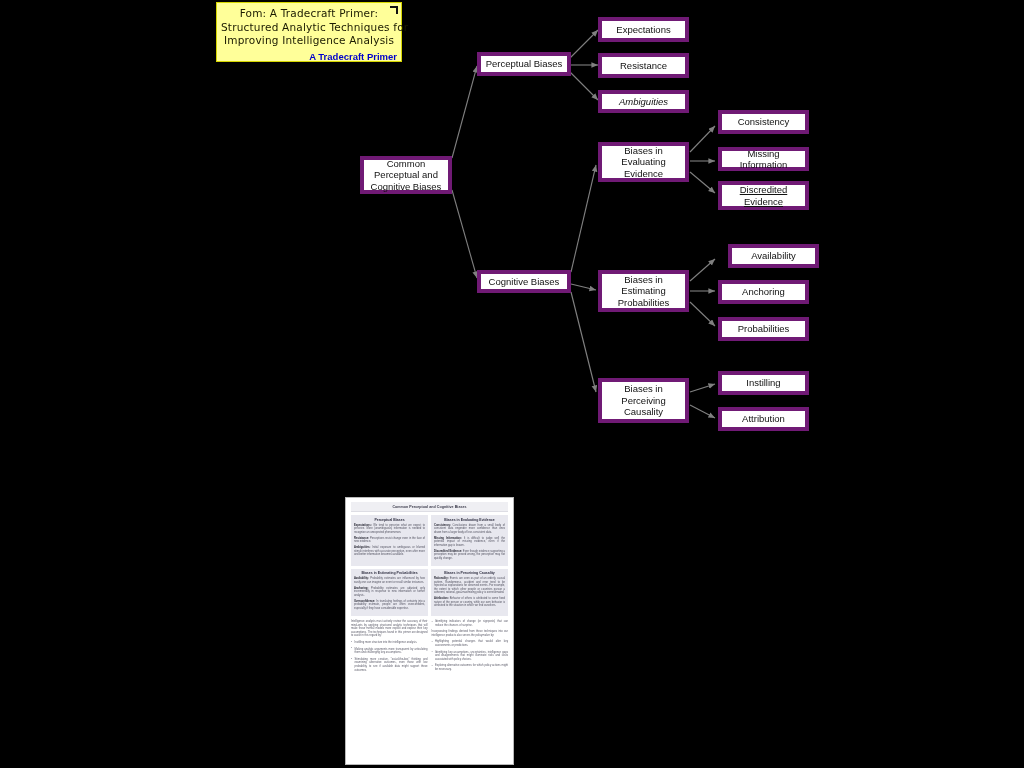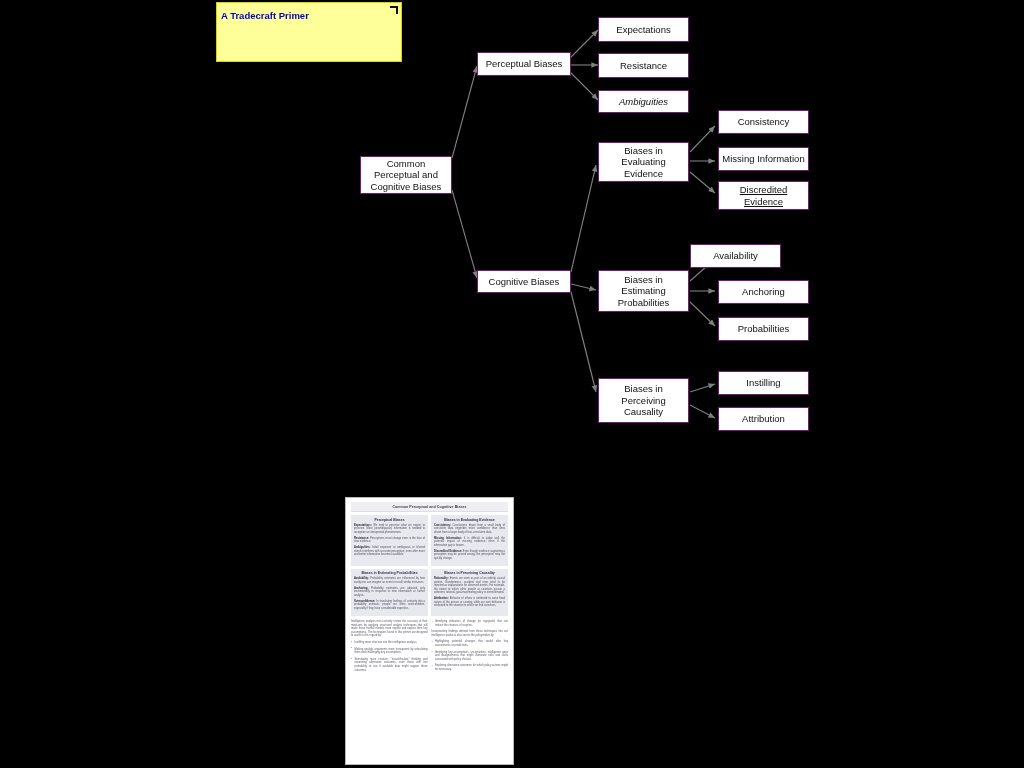--- a/index.html
+++ b/index.html
@@ -51,41 +51,41 @@
     font-family: "DejaVu Sans", sans-serif;
     font-size: 10.5px;
     line-height: 13.5px;
     color: #1a1a00;
     letter-spacing: .2px;
   }
   .sticky-line { display: block; white-space: nowrap; }
   .sticky-link {
     display: block;
     margin-top: 3px;
-    text-align: left;
+    text-align: right;
     font-family: "Liberation Sans", sans-serif;
     font-size: 9.5px;
     font-weight: bold;
     color: #0000cc;
     text-decoration: none;
     white-space: nowrap;
   }
   .sticky-fold {
     position: absolute;
     right: 3px;
     top: 3px;
     width: 8px;
     height: 8px;
   }
 
   
   .node {
     position: absolute;
     background: #ffffff;
-    border: 1px solid #701a75;
+    border: 4px solid #701a75;
     box-sizing: border-box;
     display: flex;
     align-items: center;
     justify-content: center;
     text-align: center;
     font-family: "Liberation Sans", sans-serif;
     font-size: 9.5px;
     line-height: 11.5px;
     color: #111111;
     padding: 1px 3px;
@@ -207,20 +207,25 @@
 
       <path d="M690,392 L715,384"></path>
       <path d="M690,405 L715,418"></path>
     </g>
   </svg>
 
   <div class="sticky">
     <svg class="sticky-fold" viewBox="0 0 8 8">
       <path d="M0,0 L8,0 L8,8 L6,8 L6,2 L0,2 Z" fill="#111111"></path>
     </svg>
+    <div class="sticky-body">
+      <span class="sticky-line">Fom: A Tradecraft Primer:</span>
+      <span class="sticky-line">Structured Analytic Techniques for</span>
+      <span class="sticky-line">Improving Intelligence Analysis</span>
+    </div>
     <a class="sticky-link" href="#">A Tradecraft Primer</a>
   </div>
 
   <div class="node" style="left:360px; top:156px; width:92px; height:38px;">Common
 Perceptual and
 Cognitive Biases</div>
 
   <div class="node" style="left:477px; top:52px; width:94px; height:24px;">Perceptual Biases</div>
 
   <div class="node" style="left:477px; top:270px; width:94px; height:23px;">Cognitive Biases</div>
@@ -237,21 +242,21 @@
 Probabilities</div>
   <div class="node" style="left:598px; top:378px; width:91px; height:45px;">Biases in
 Perceiving
 Causality</div>
 
   <div class="node" style="left:718px; top:110px; width:91px; height:24px;">Consistency</div>
   <div class="node" style="left:718px; top:147px; width:91px; height:24px;">Missing Information</div>
   <div class="node" style="left:718px; top:181px; width:91px; height:29px;text-decoration:underline;">Discredited
 Evidence</div>
 
-  <div class="node" style="left:690px; top:244px; width:91px; height:24px;">Availability</div>
+  <div class="node" style="left:728px; top:244px; width:91px; height:24px;">Availability</div>
   <div class="node" style="left:718px; top:280px; width:91px; height:24px;text-align:center;">Anchoring</div>
   <div class="node" style="left:718px; top:317px; width:91px; height:24px;">Probabilities</div>
 
   <div class="node" style="left:718px; top:371px; width:91px; height:24px;">Instilling</div>
   <div class="node" style="left:718px; top:407px; width:91px; height:24px;">Attribution</div>
 
   <div class="doc">
     <div class="doc-title">Common Perceptual and Cognitive Biases</div>
 
     <div class="doc-grid">

